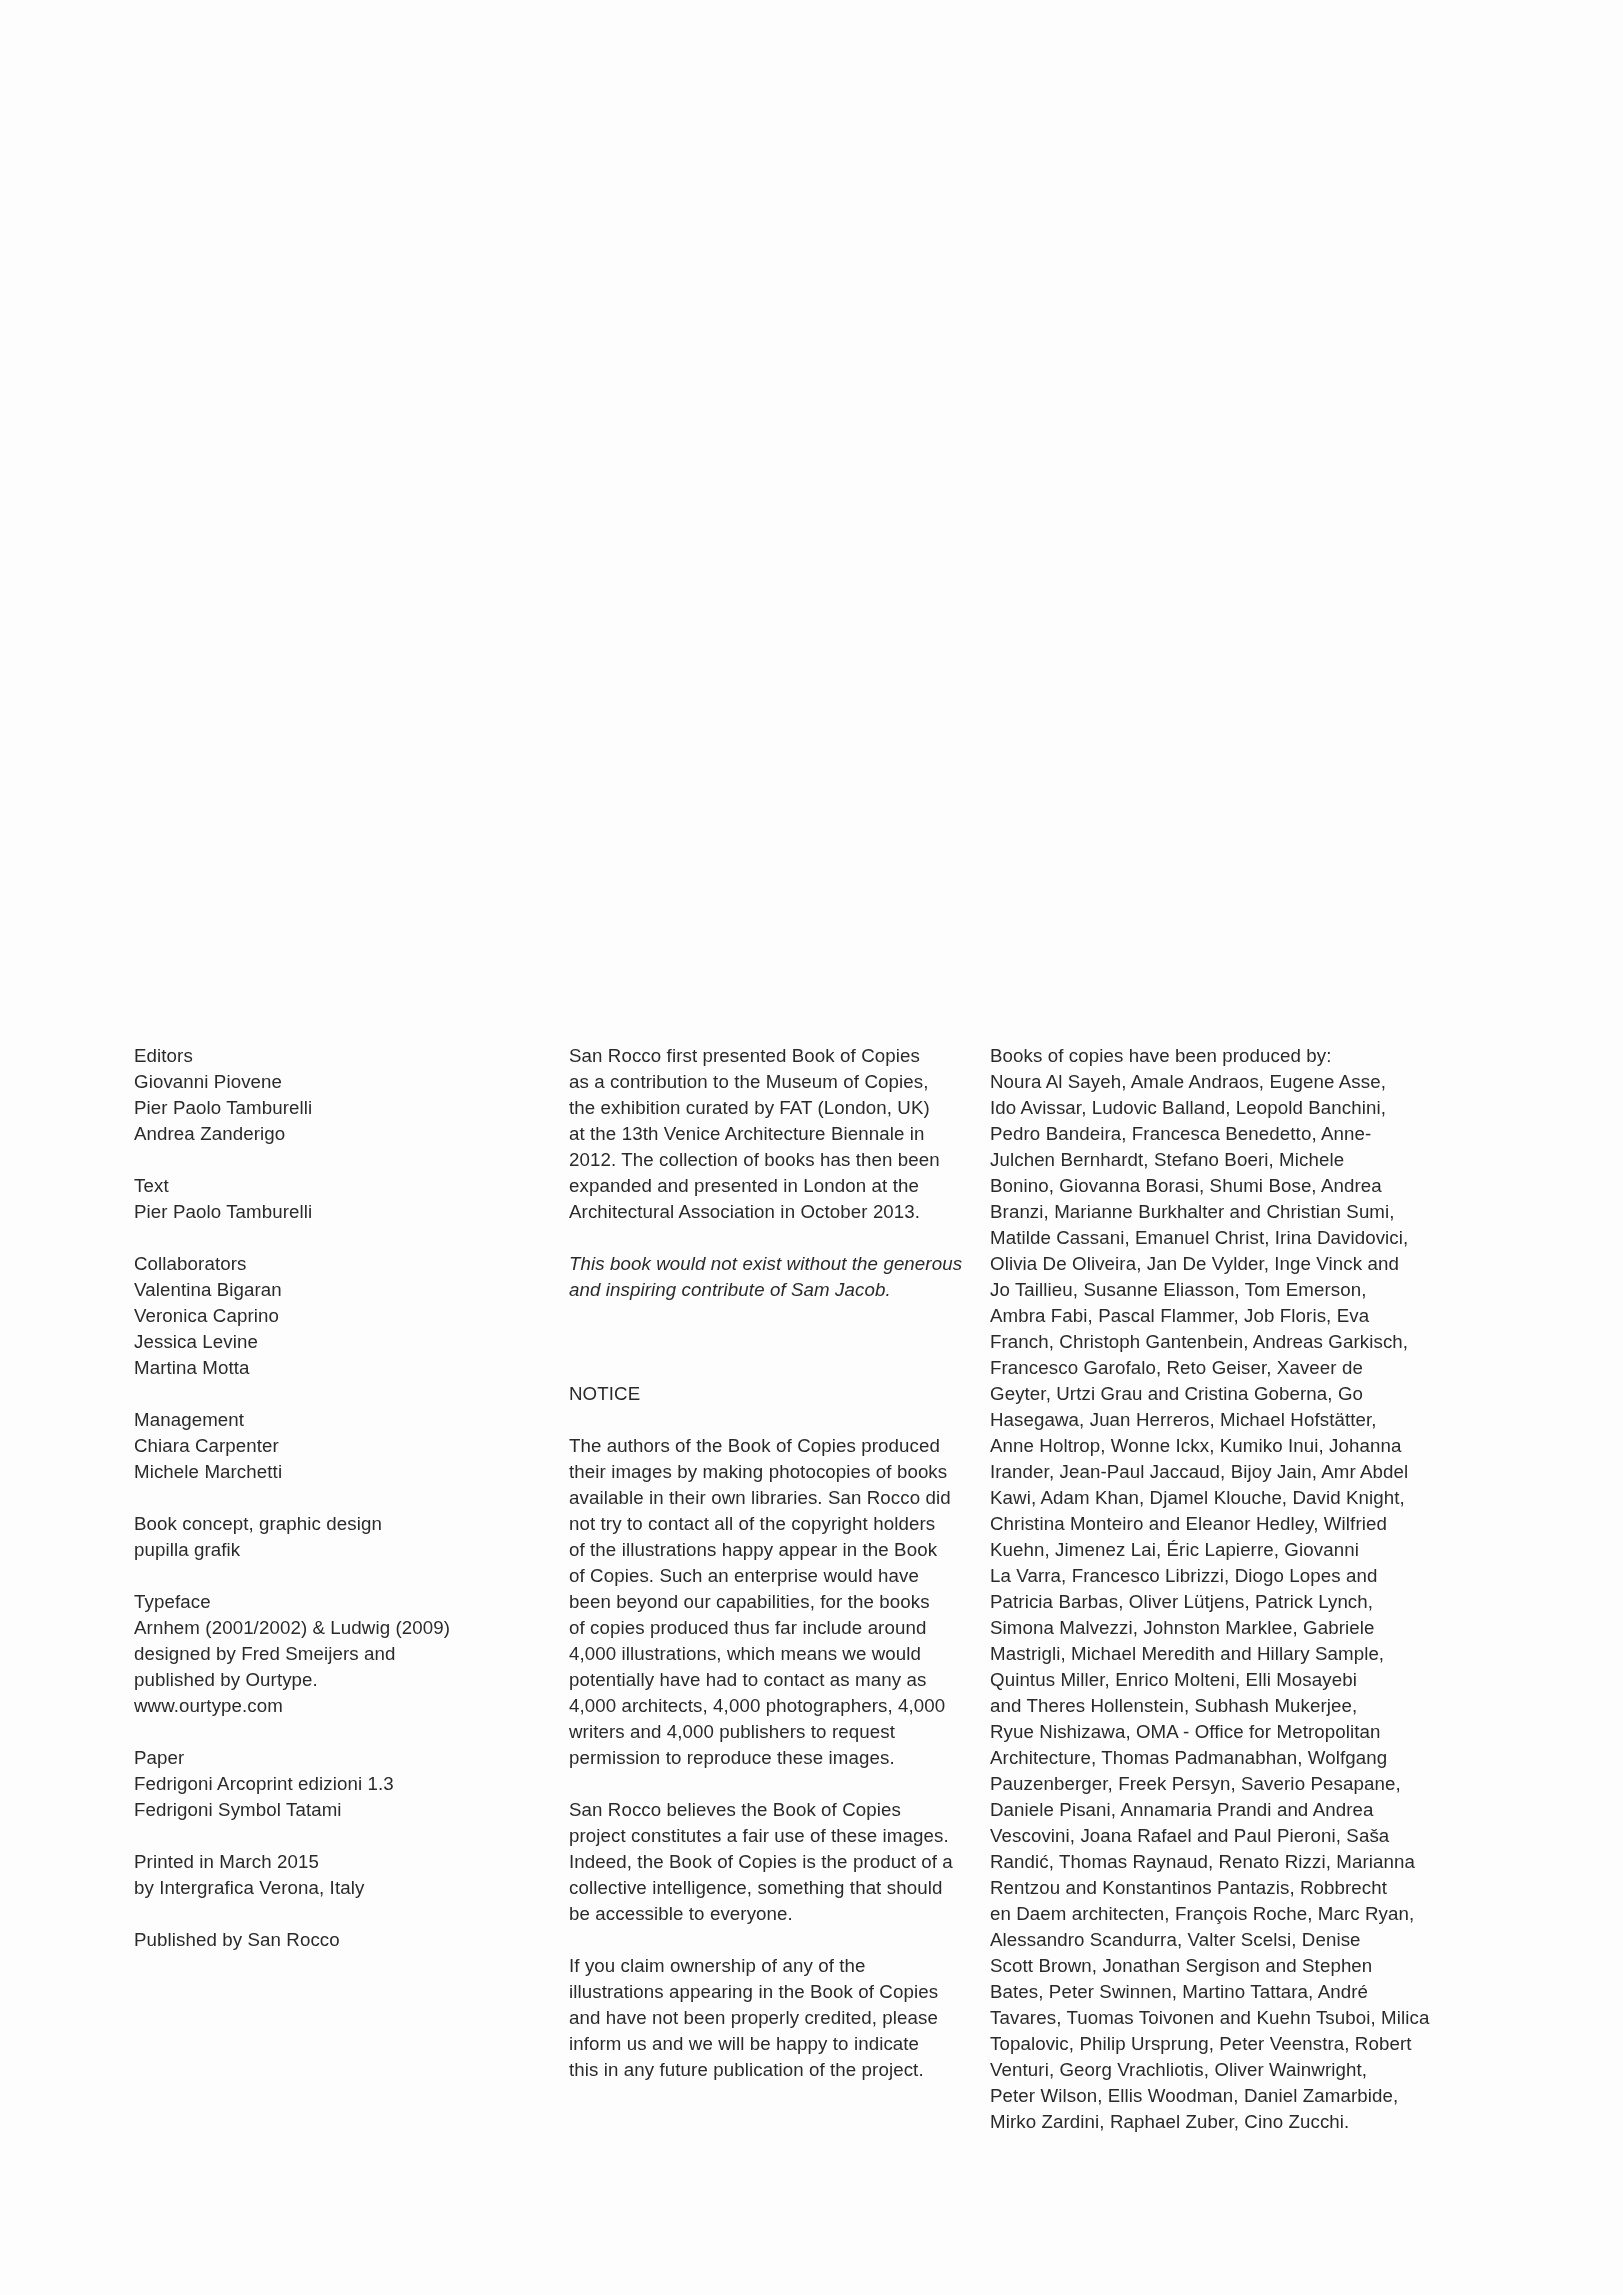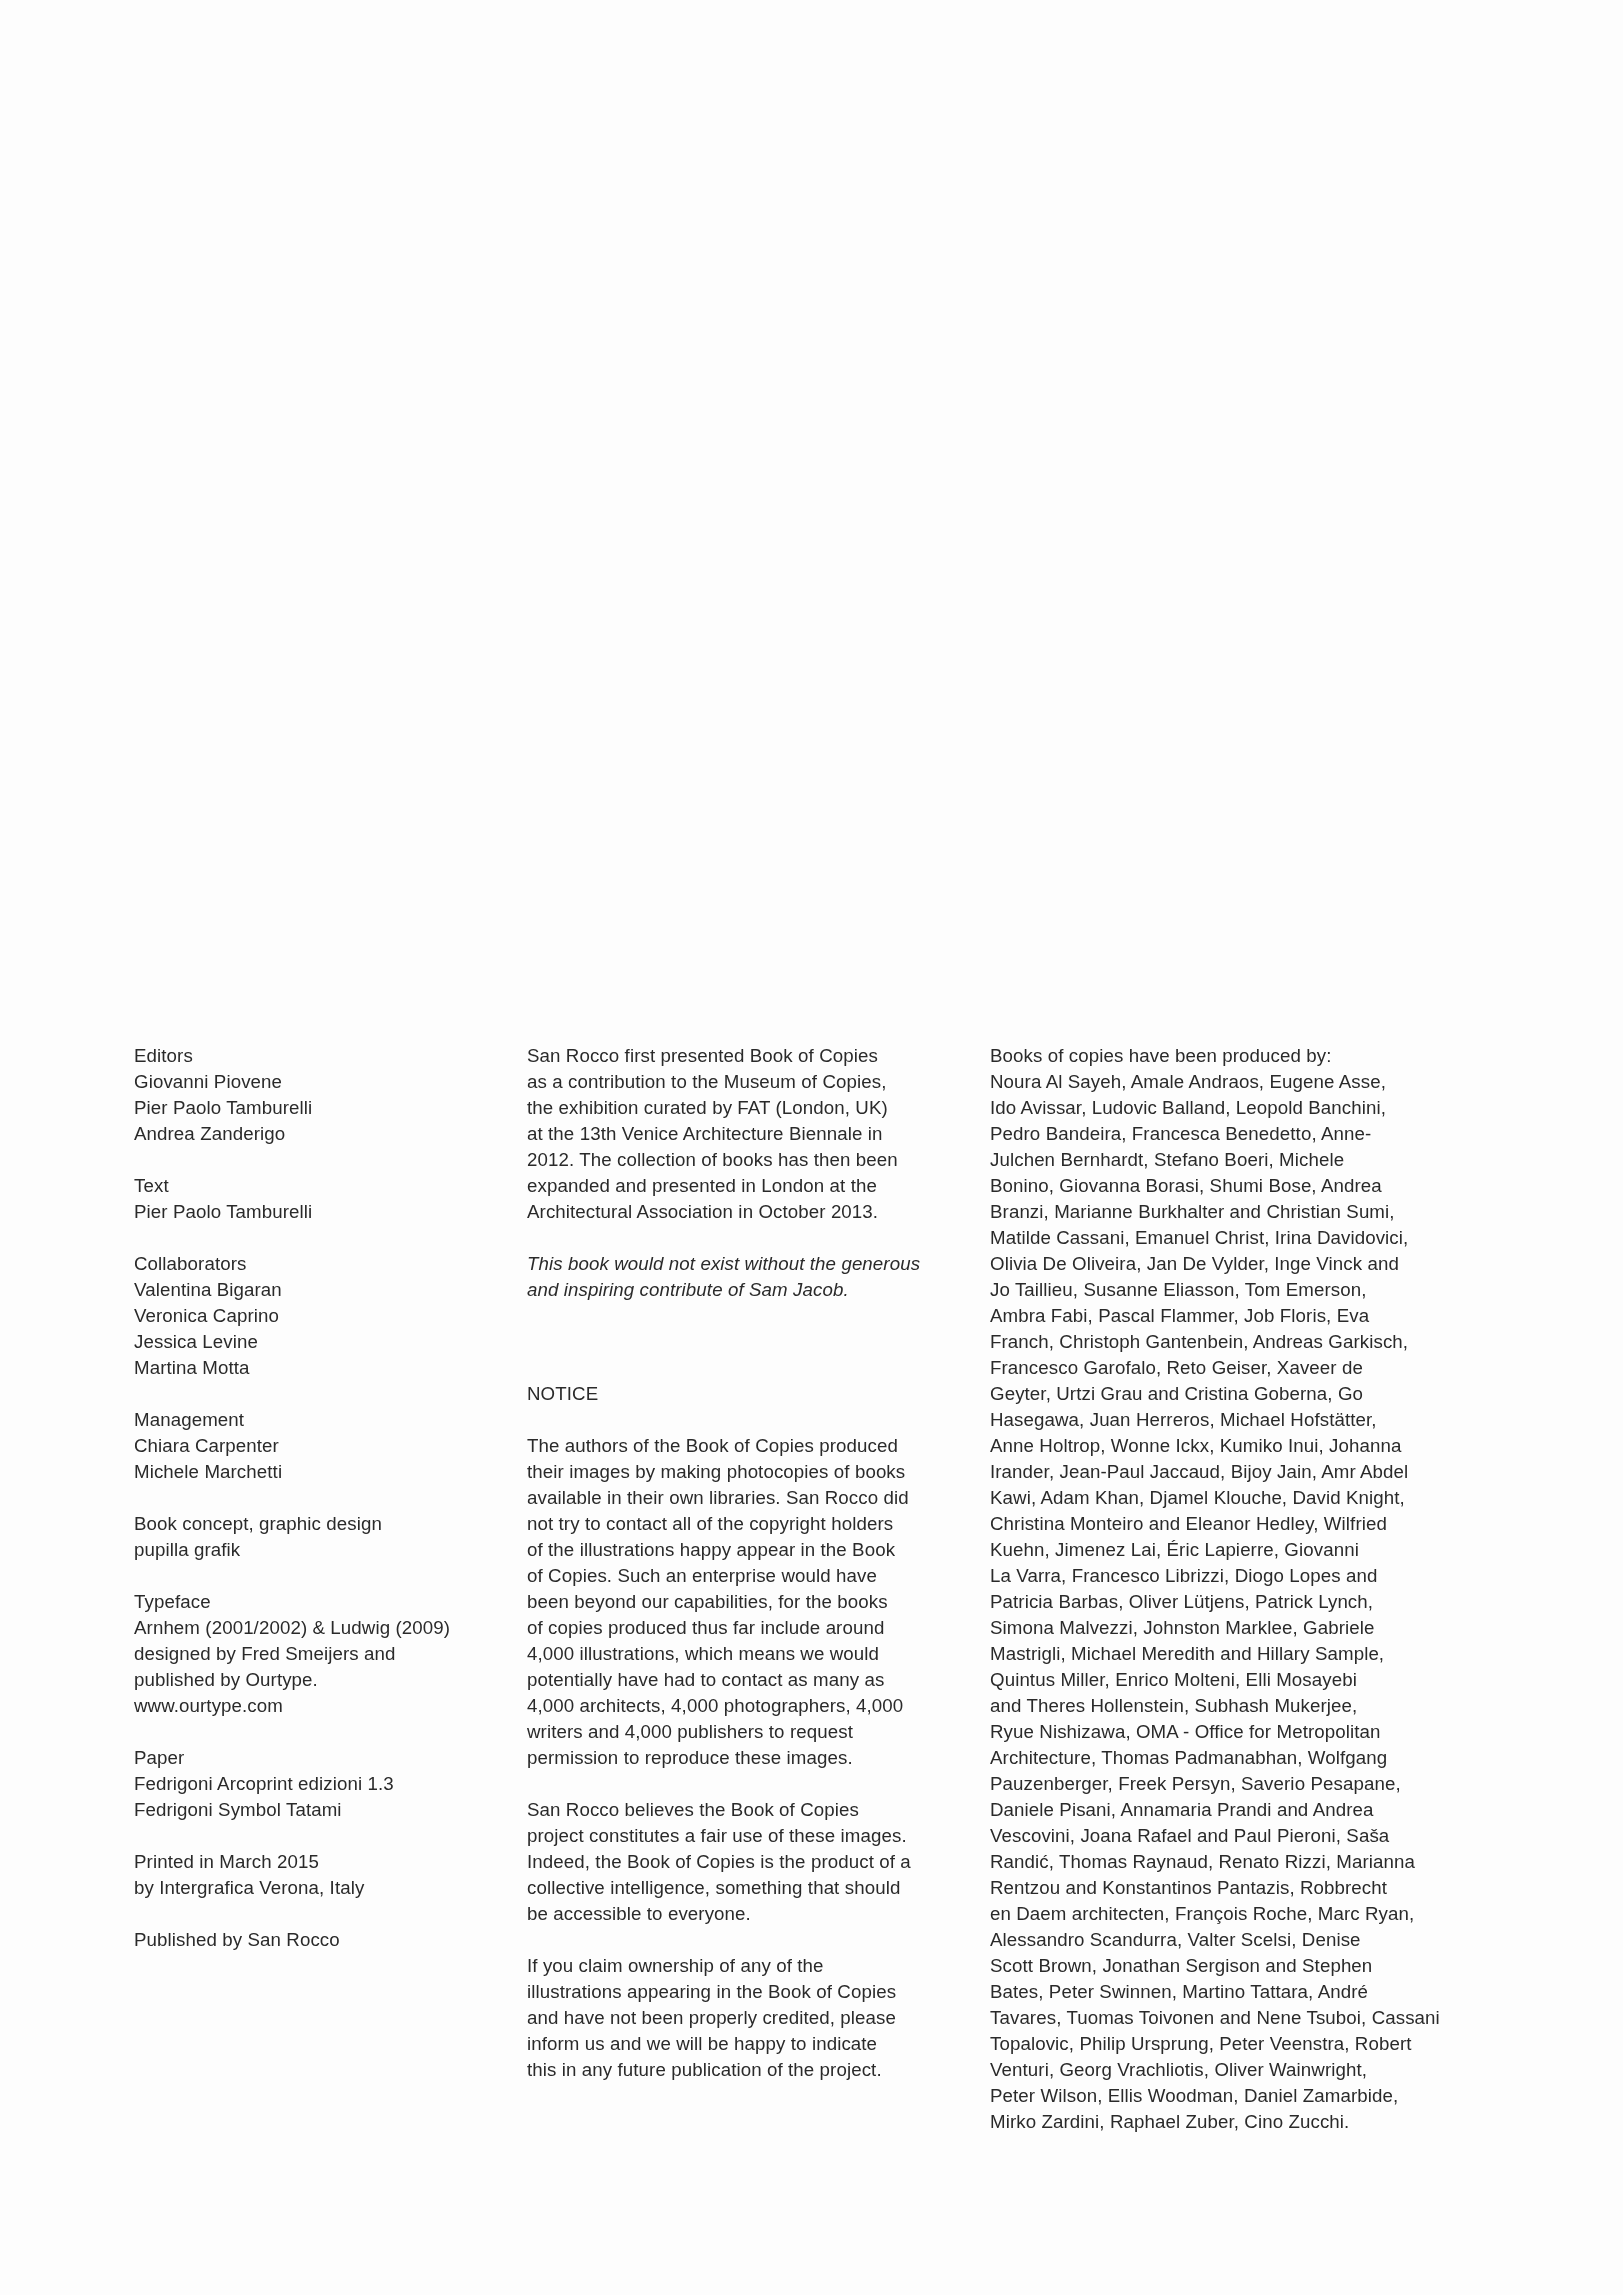--- a/index.html
+++ b/index.html
@@ -28,21 +28,21 @@
       background: #fdfdfd;
     }
     .col {
       position: absolute;
       top: 1043px;
       font-size: 18.7px;
       line-height: 26px;
       letter-spacing: 0.1px;
     }
     .col-1 { left: 134px; width: 382px; }
-    .col-2 { left: 527px; width: 455px; }
+    .col-2 { left: 569px; width: 455px; }
     .col-3 { left: 990px; width: 503px; }
     .block { margin: 0 0 26px 0; }
     .line { display: block; white-space: nowrap; }
     .bold { font-weight: bold; }
     .italic { font-style: italic; }
     .spacer { display: block; height: 26px; }
   </style>
 </head>
 <body>
 
@@ -178,21 +178,21 @@
       <span class="line">Architecture, Thomas Padmanabhan, Wolfgang</span>
       <span class="line">Pauzenberger, Freek Persyn, Saverio Pesapane,</span>
       <span class="line">Daniele Pisani, Annamaria Prandi and Andrea</span>
       <span class="line">Vescovini, Joana Rafael and Paul Pieroni, Saša</span>
       <span class="line">Randić, Thomas Raynaud, Renato Rizzi, Marianna</span>
       <span class="line">Rentzou and Konstantinos Pantazis, Robbrecht</span>
       <span class="line">en Daem architecten, François Roche, Marc Ryan,</span>
       <span class="line">Alessandro Scandurra, Valter Scelsi, Denise</span>
       <span class="line">Scott Brown, Jonathan Sergison and Stephen</span>
       <span class="line">Bates, Peter Swinnen, Martino Tattara, André</span>
-      <span class="line">Tavares, Tuomas Toivonen and Nene Tsuboi, Cassani</span>
+      <span class="line">Tavares, Tuomas Toivonen and Kuehn Tsuboi, Milica</span>
       <span class="line">Topalovic, Philip Ursprung, Peter Veenstra, Robert</span>
       <span class="line">Venturi, Georg Vrachliotis, Oliver Wainwright,</span>
       <span class="line">Peter Wilson, Ellis Woodman, Daniel Zamarbide,</span>
       <span class="line">Mirko Zardini, Raphael Zuber, Cino Zucchi.</span>
     </div>
   </div>
 </div>
 
 
 </body></html>

